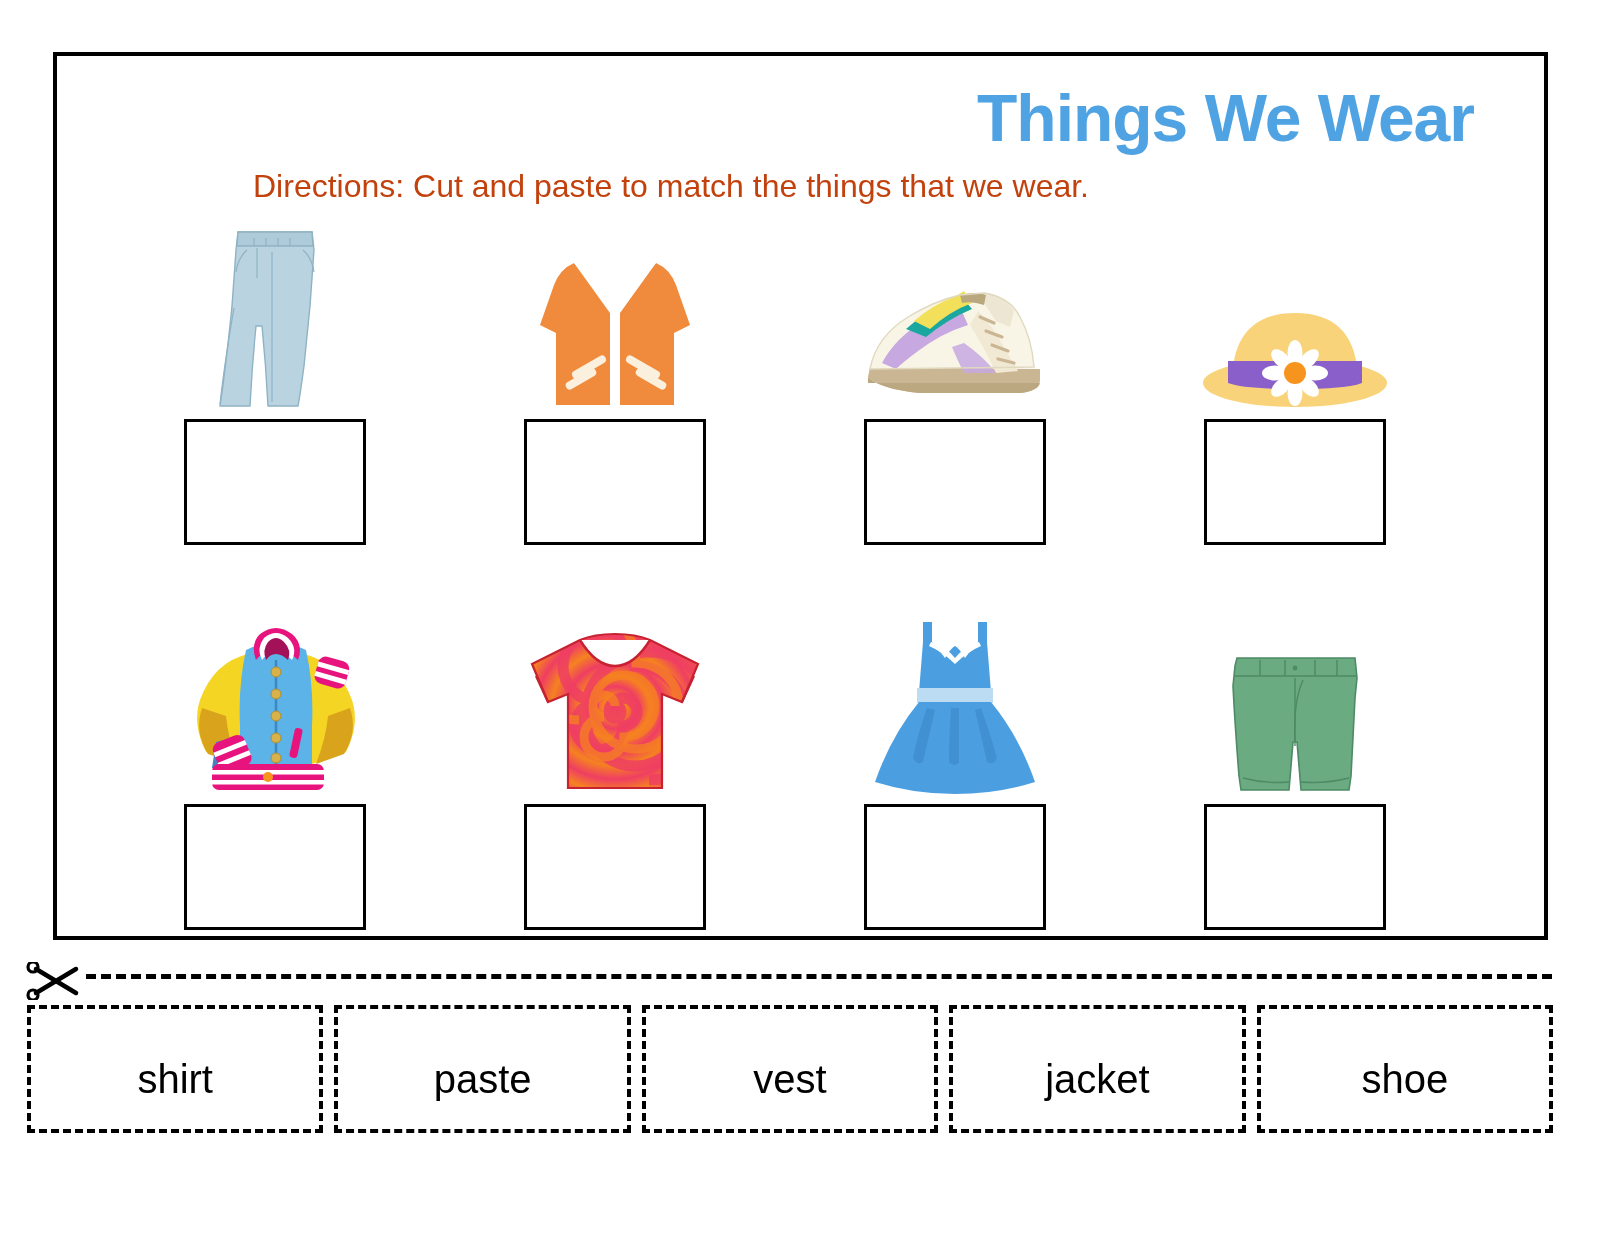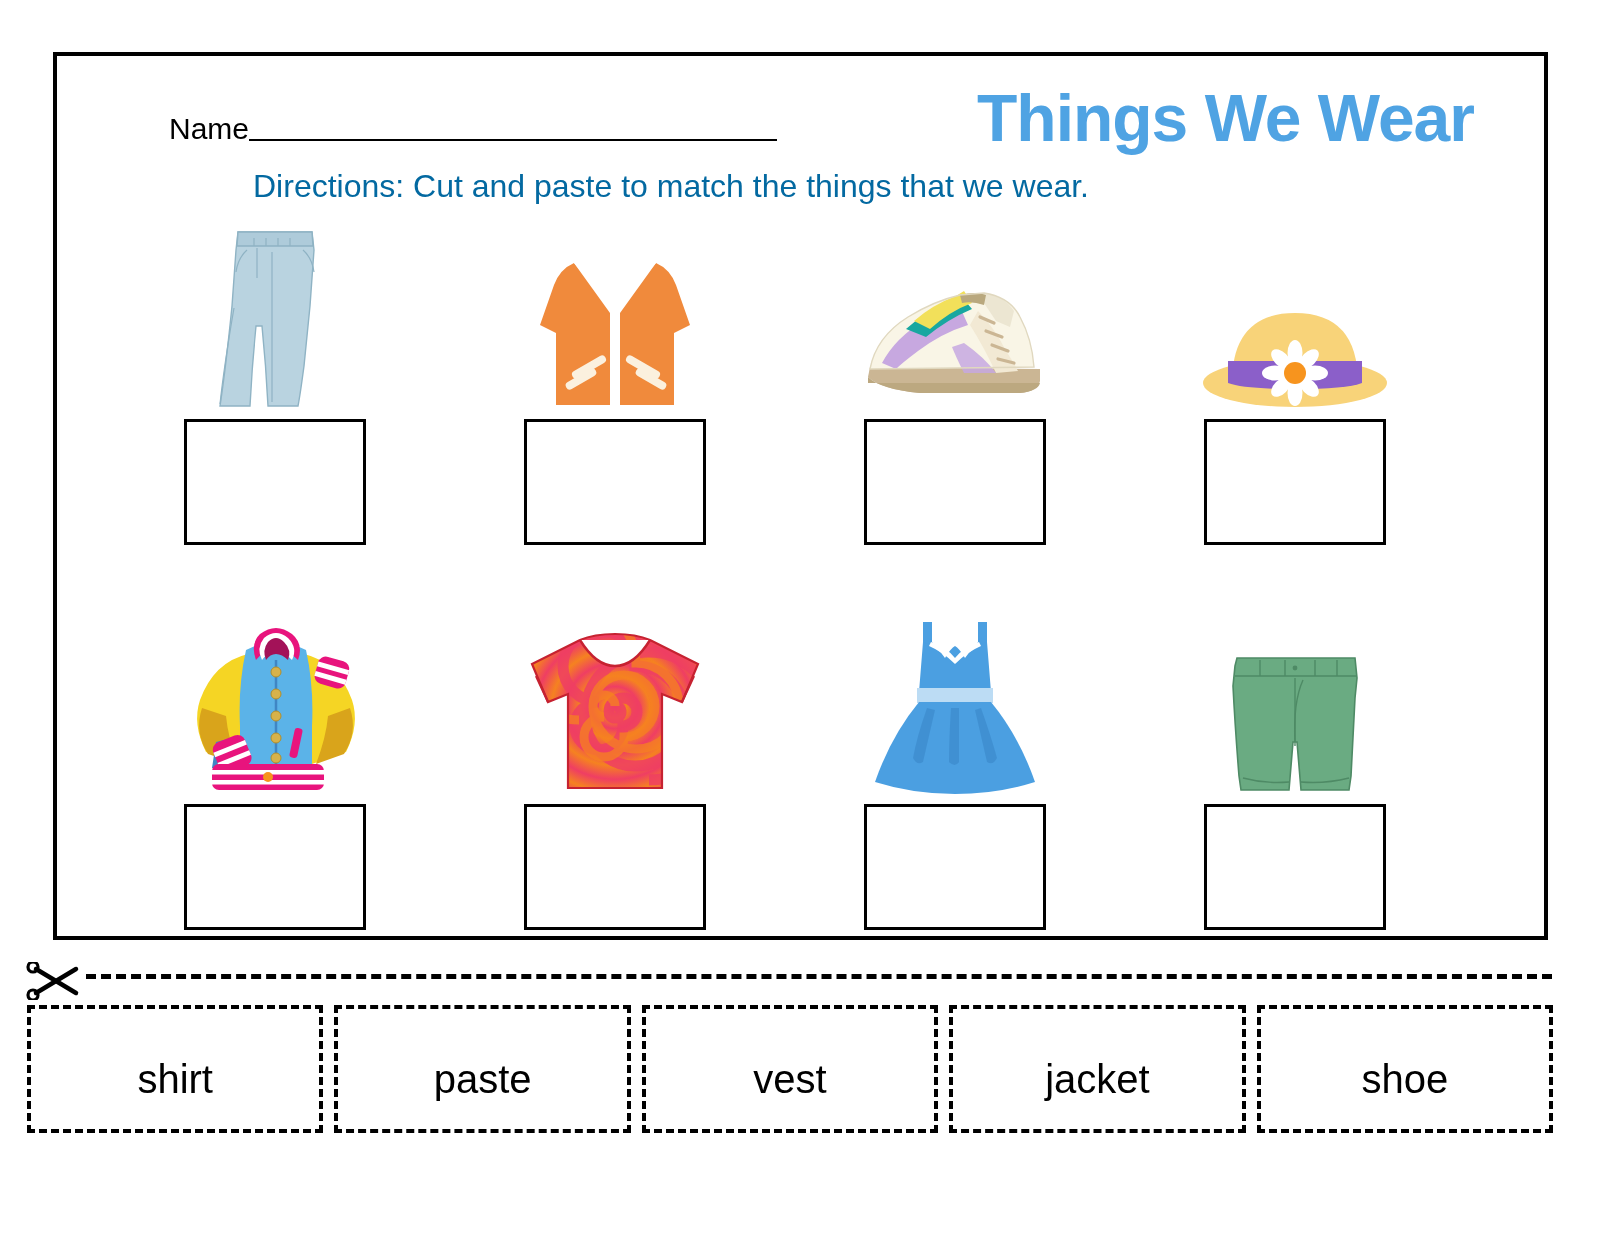--- a/index.html
+++ b/index.html
@@ -57,21 +57,21 @@
     color: #4fa3e3;
     letter-spacing: -1px;
     white-space: nowrap;
   }
 
   #directions {
     position: absolute;
     left: 196px;
     top: 112px;
     font-size: 32px;
-    color: #0369a1;
+    color: #c2410c;
     white-space: nowrap;
   }
 
   
   .row {
     position: absolute;
     left: 0;
     width: 100%;
     height: 330px;
   }
@@ -151,24 +151,20 @@
     margin-top: 20px;
   }
 
   svg { display: block; }
 </style>
 </head>
 <body>
 
 <div id="worksheet-frame">
 
-  <div id="name-row">
-    <span id="name-label">Name</span>
-    <span id="name-line"></span>
-  </div>
 
   <div id="worksheet-title">Things We Wear</div>
 
   <div id="directions">Directions:  Cut and paste to match the things that we wear.</div>
 
   <div class="row" id="row-1">
 
     <div class="cell cell-0">
       <div class="art">
         <svg width="150" height="195" viewBox="0 0 150 195">

